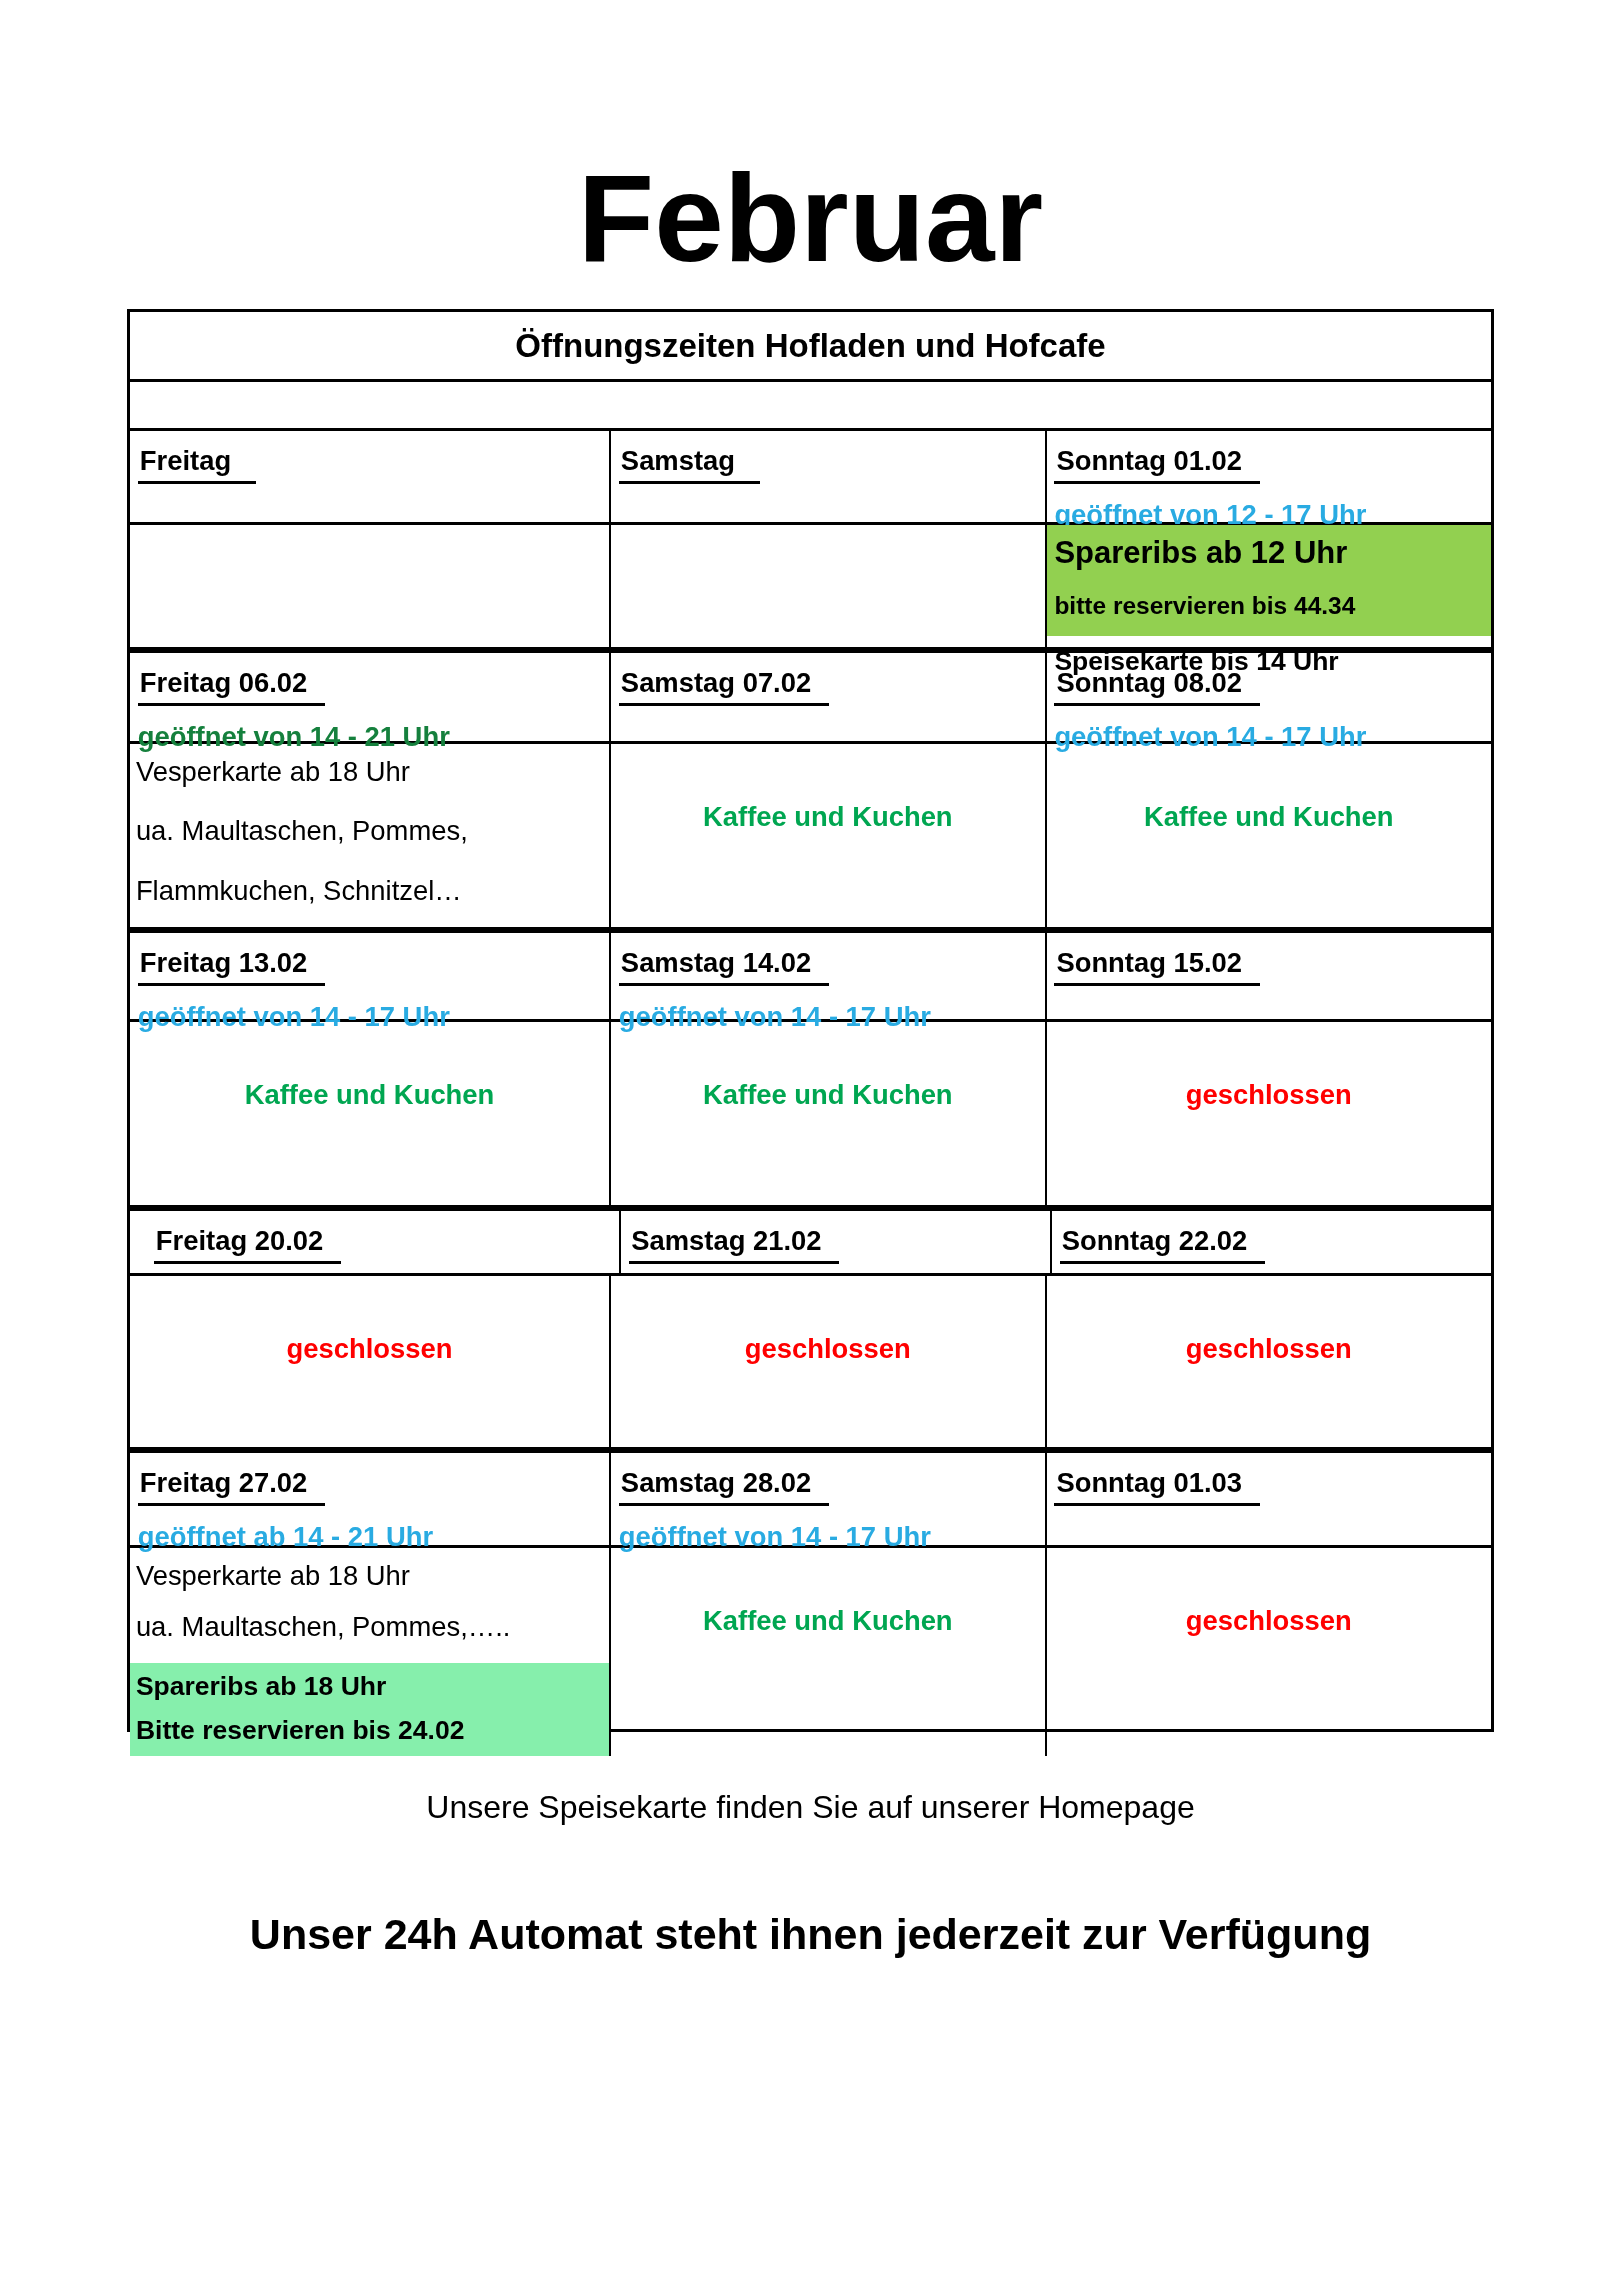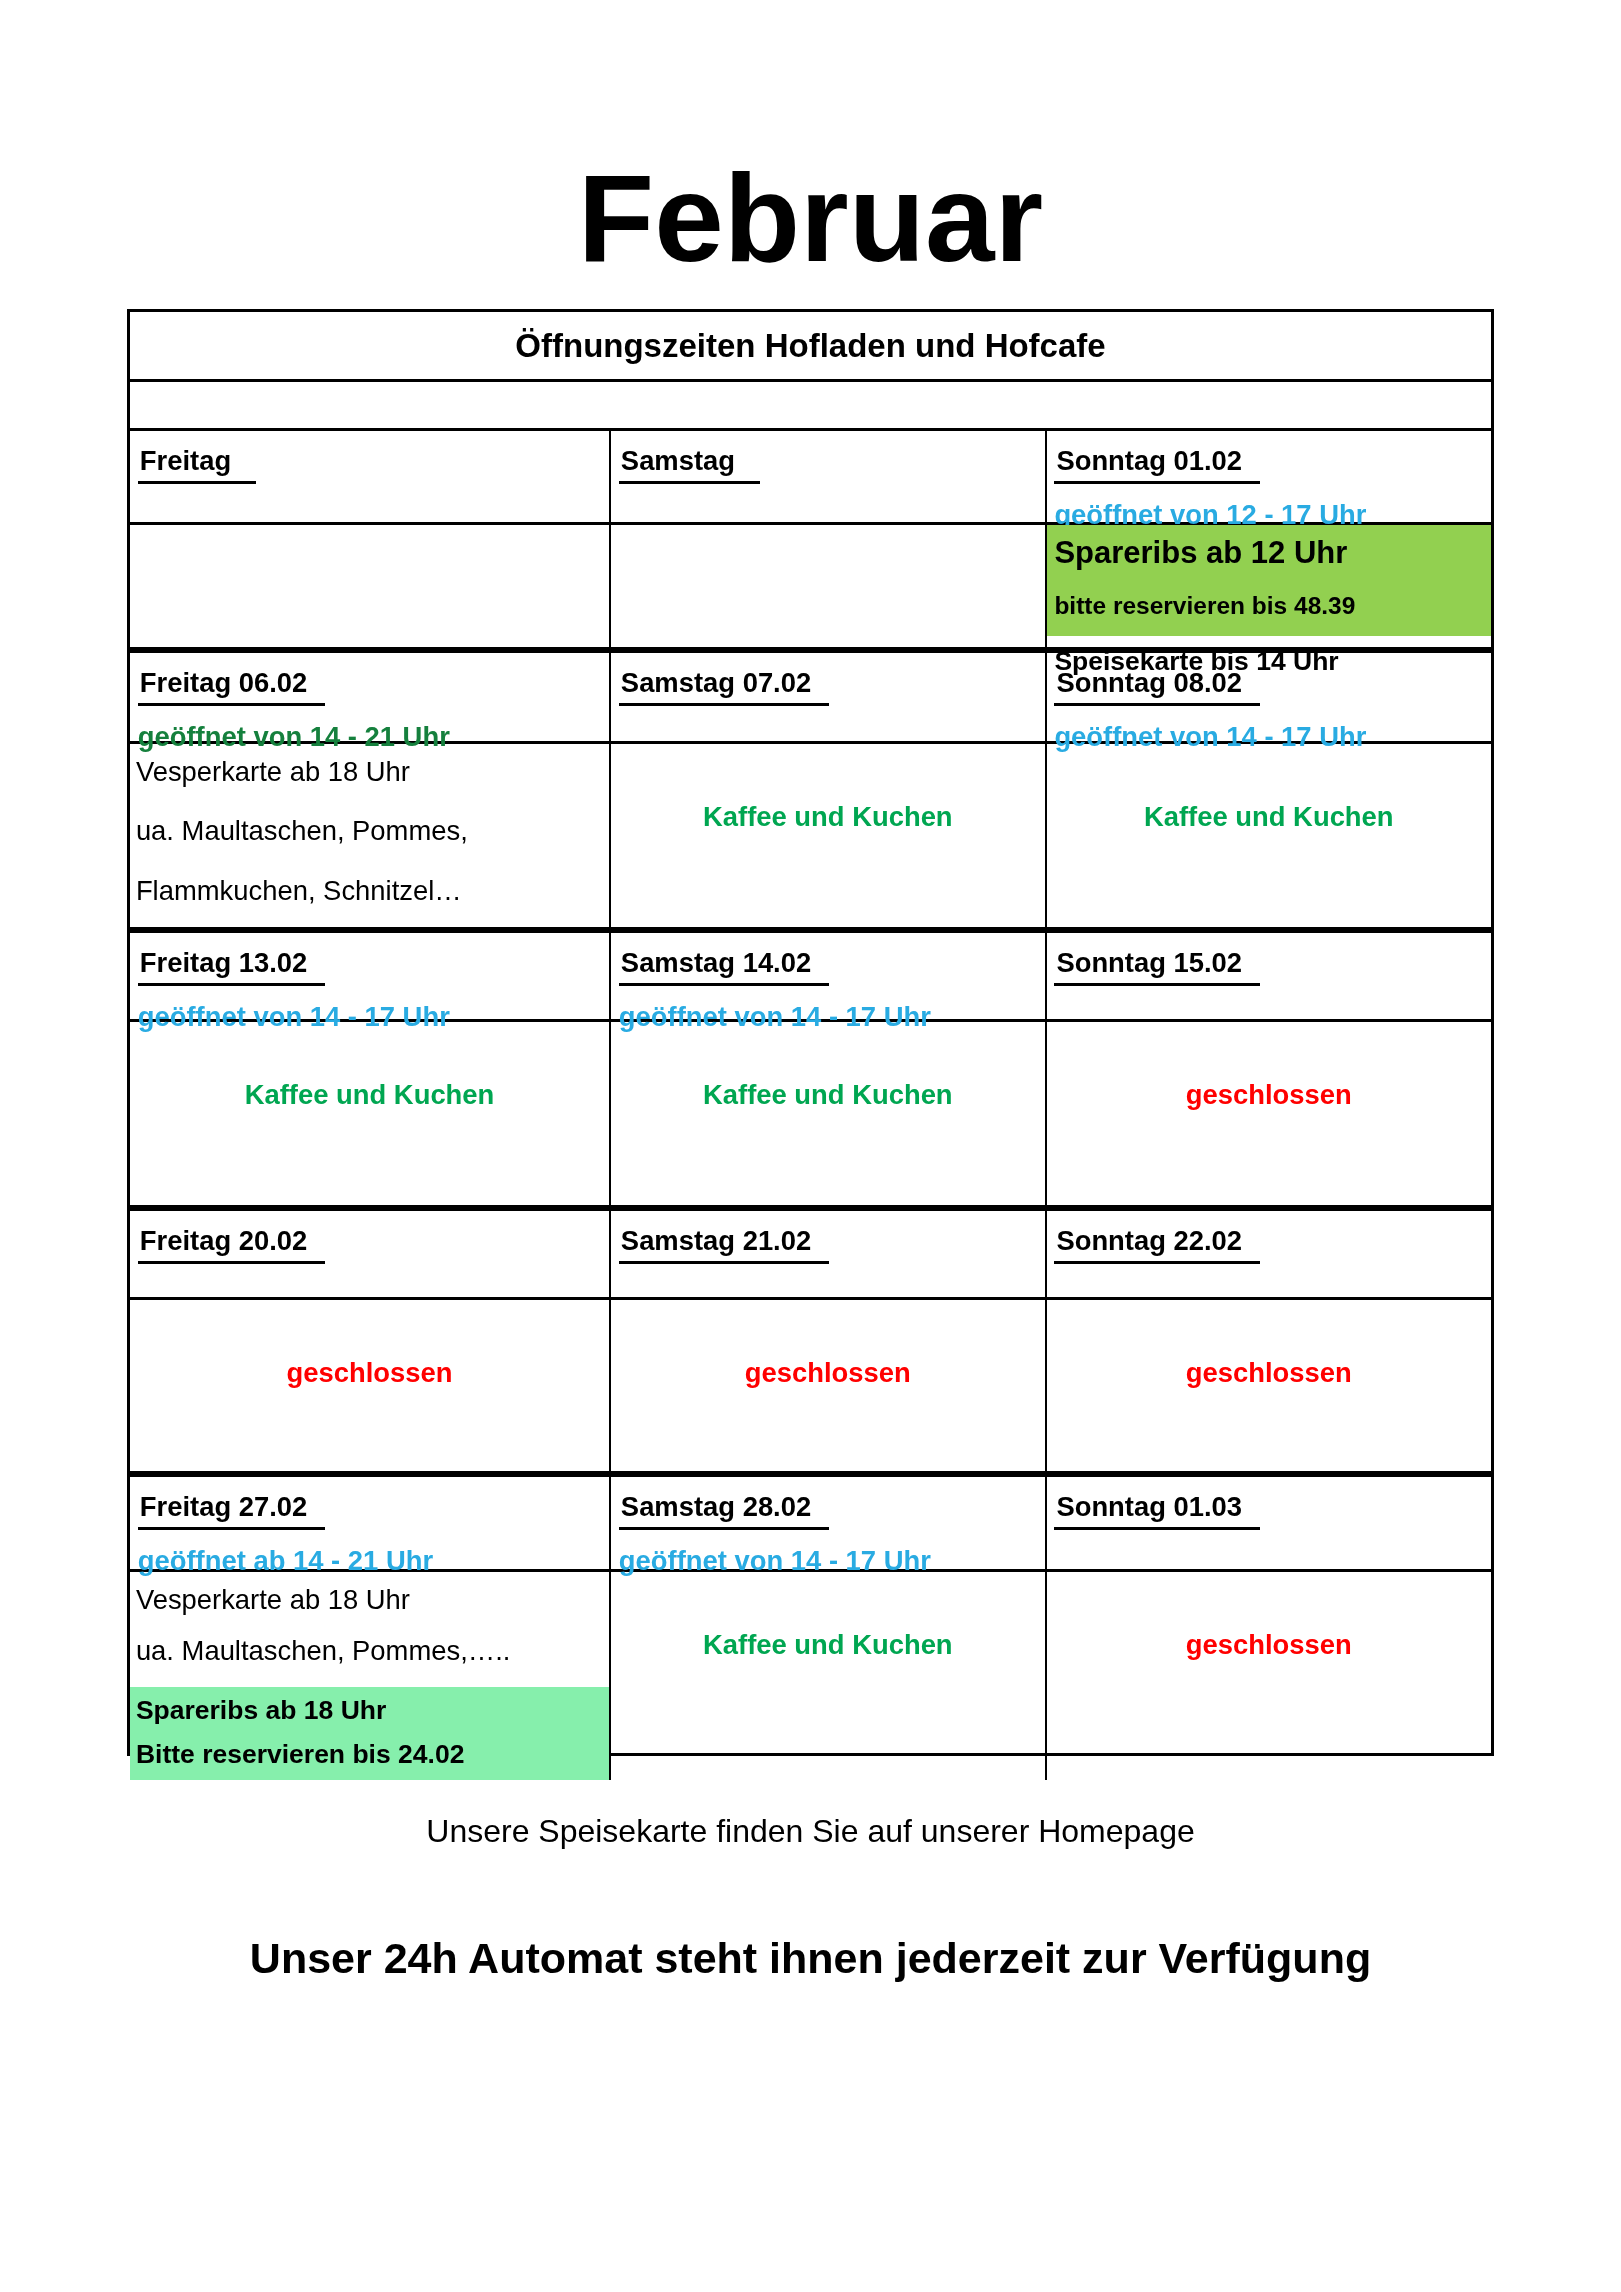--- a/index.html
+++ b/index.html
@@ -30,21 +30,21 @@
   }
   .row { display: grid; grid-template-columns: 35.2% 32% 32.8%; }
   .cell { position: relative; }
   .cell + .cell { border-left: 2.9px solid #000; }
   .sep  { border-top: 3.9px solid #000; }
   .sepx { border-top: 6.9px solid #000; }
   .r-sp  { height: 49px; }
   .r-w1h { height: 94px; }  .r-w1c { height: 125px; }
   .r-w2h { height: 94px; }  .r-w2c { height: 186px; }
   .r-w3h { height: 92px; }  .r-w3c { height: 186px; }
-  .r-w4h { height: 92px; }  .r-w4c { height: 174px; }
+  .r-w4h { height: 68px; padding-left: 16px; }  .r-w4c { height: 174px; }
   .r-w5h { height: 98px; } .r-w5c { height: 184px; }
   .hdr { padding: 13.7px 5.9px 0 7.8px; font-size: 27.4px; font-weight: bold; }
   .day {
     display: inline-block;
     border-bottom: 3.9px solid #000;
     padding: 0 17.6px 3.9px 2px;
     white-space: pre;
   }
   .open { margin-top: 15.7px; font-size: 27.4px; font-weight: bold; padding-left: 0px; }
   .status-cell { text-align: center; padding-top: 57px; font-size: 27.4px; font-weight: bold; }
@@ -86,21 +86,21 @@
       <div class="open" style="color: rgb(41, 171, 226);">geöffnet von 12 - 17 Uhr</div>
     </div>
   </div>
 
   <div class="row r-w1c sep">
     <div class="cell"></div>
     <div class="cell"></div>
     <div class="cell">
       <div class="hl-box-top" style="background-color: rgb(146, 208, 80);">
         <div class="hl1">Spareribs ab 12 Uhr</div>
-        <div class="hl2">bitte reservieren bis 48.39</div>
+        <div class="hl2">bitte reservieren bis 44.34</div>
       </div>
       <div class="hl-note">Speisekarte bis 14 Uhr</div>
     </div>
   </div>
 
   <div class="row r-w2h sepx">
     <div class="cell hdr">
       <span class="day">Freitag 06.02</span>
       <div class="open" style="color: #15803d;">geöffnet von 14 - 21 Uhr</div>
     </div>

